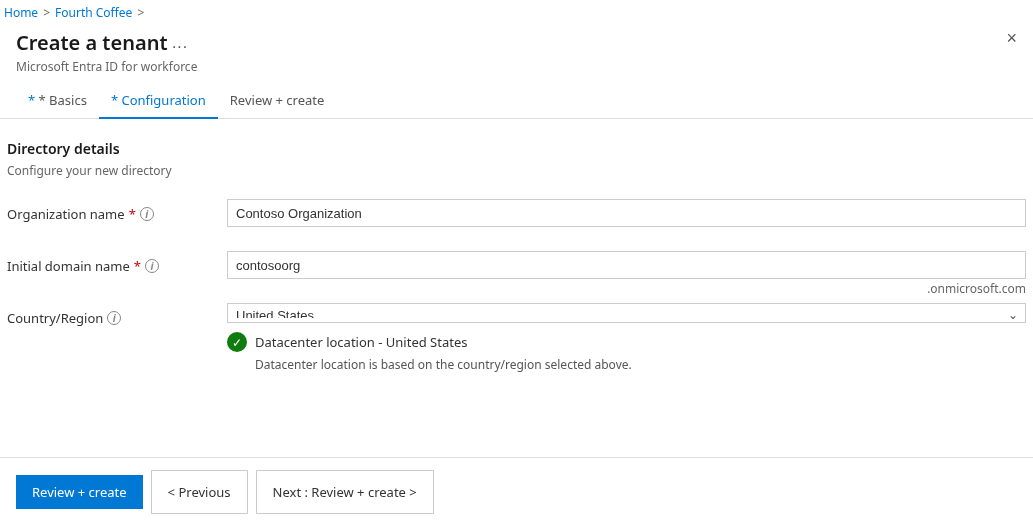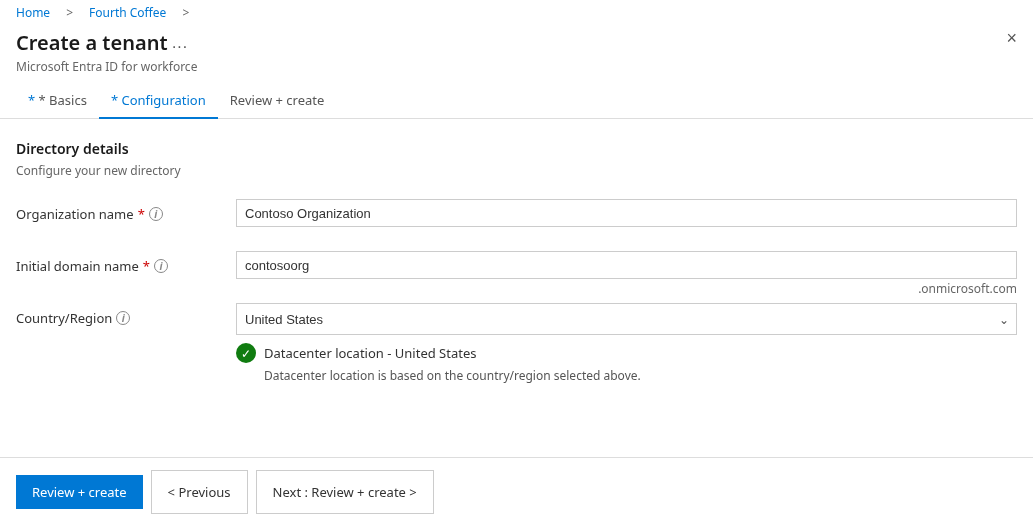--- a/index.html
+++ b/index.html
@@ -10,24 +10,24 @@
       background: #fff;
       width: 1033px;
       height: 526px;
       overflow: hidden;
       display: flex;
       flex-direction: column;
     }
     .top-bar {
       display: flex;
       align-items: flex-end;
-      padding: 4px 16px;
+      padding: 4px 4px;
       font-size: 12px;
       color: #0078d4;
-      gap: 16px;
+      gap: 5px;
     }
     .top-bar .separator {
       color: #666;
     }
     .top-bar a {
       color: #0078d4;
       text-decoration: none;
       cursor: pointer;
     }
     .header {
@@ -85,21 +85,21 @@
       color: #0078d4;
       border-bottom: 2px solid #0078d4;
       font-weight: 400;
     }
     .tab.completed::before {
       content: '* ';
       color: #0078d4;
     }
     .content {
       flex: 1;
-      padding: 20px 16px;
+      padding: 20px 7px;
       overflow-y: auto;
     }
     .section-title {
       font-size: 14px;
       font-weight: 600;
       color: #1a1a1a;
       margin-bottom: 4px;
     }
     .section-subtitle {
       font-size: 12px;
@@ -158,21 +158,21 @@
       bottom: -18px;
       font-size: 12px;
       color: #666;
     }
     .form-select-wrap {
       position: relative;
       width: 100%;
     }
     .form-select {
       width: 100%;
-      height: 32px;
+      height: 20px;
       border: 1px solid #ccc;
       padding: 4px 30px 4px 8px;
       font-size: 13px;
       color: #333;
       outline: none;
       background: #fff;
       appearance: none;
       -webkit-appearance: none;
       cursor: pointer;
     }

